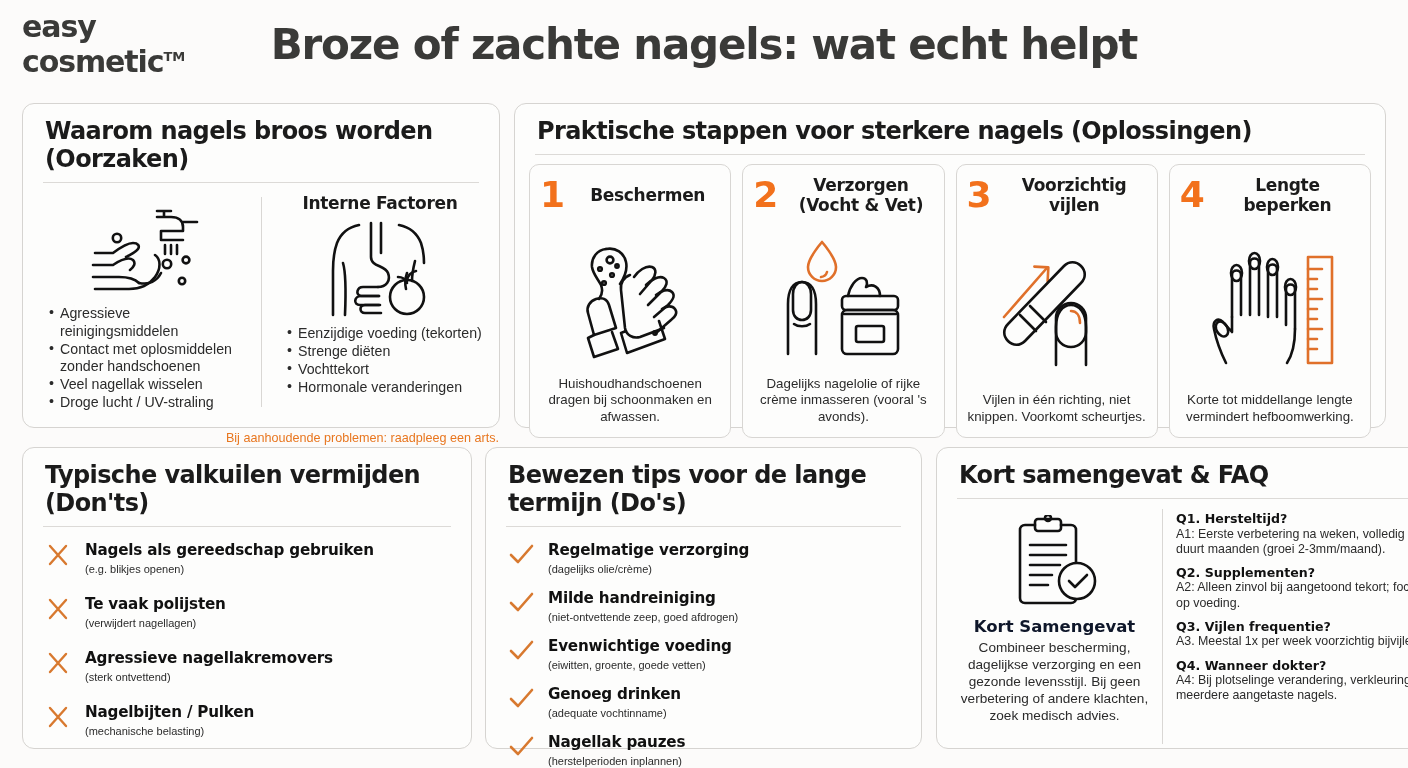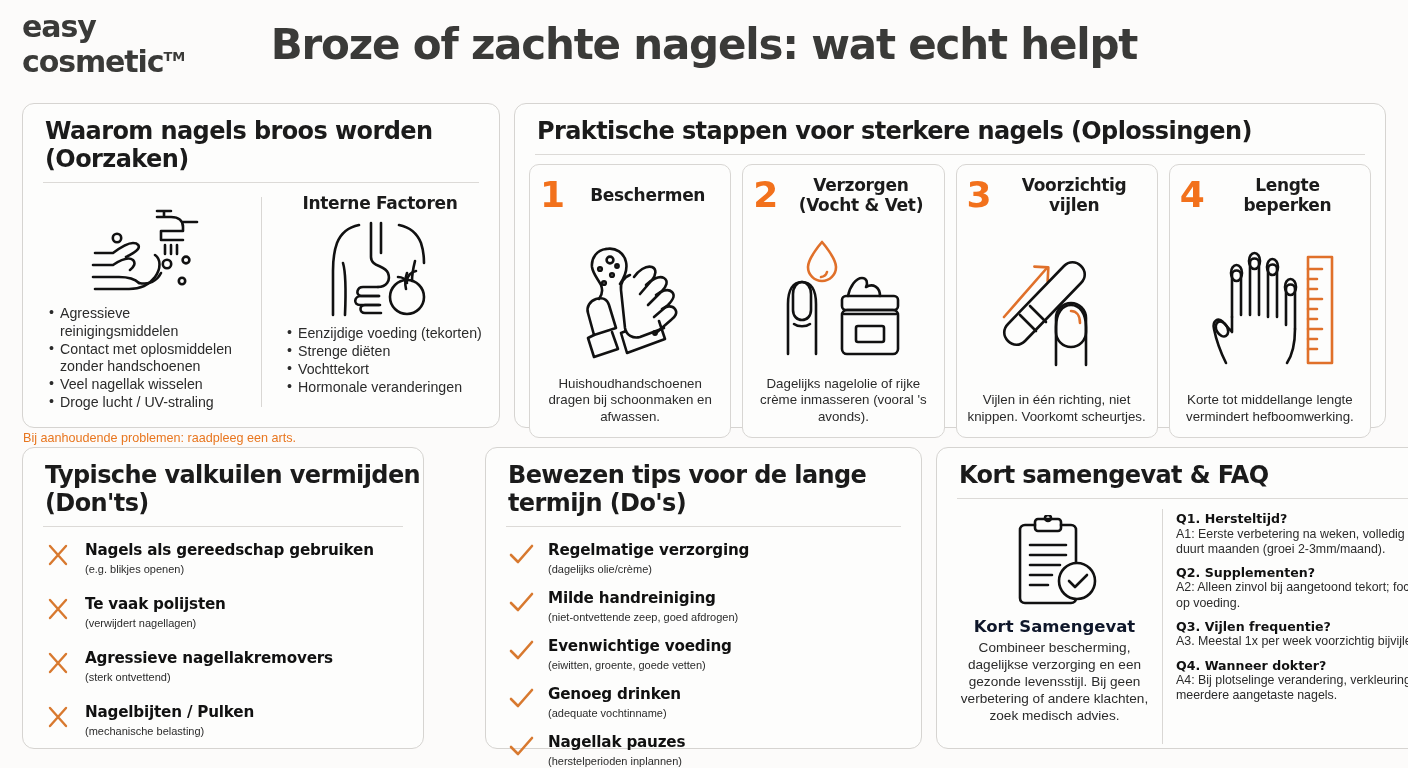--- a/index.html
+++ b/index.html
@@ -56,21 +56,21 @@
   .col-head {
     text-align: center;
     font-family: "DejaVu Sans", sans-serif;
     font-weight: 700; font-size: 17px; letter-spacing: -0.3px; color: #1b1b1b;
   }
   .col-icon { height: 108px; display: flex; align-items: center; justify-content: center; margin-top: 4px;}
   .bullets { list-style: none; font-size: 14.2px; line-height: 17.5px; padding-left: 16px; }
   .bullets li { position: relative; padding-left: 11px; margin-bottom: 0.5px; }
   .bullets li::before { content: "•"; position: absolute; left: 0; top: -1px; }
   .note {
-    text-align: left; color: #e8761f; font-size: 12.6px;
+    text-align: right; color: #e8761f; font-size: 12.6px;
     margin-top: 12px;
   }
 
   
   #solutions { left: 514px; top: 103px; width: 872px; height: 325px; }
   .steps { display: flex; gap: 11px; padding: 9px 14px 0 14px; }
   .step {
     flex: 1 1 0; background: #fdfdfc;
     border: 1px solid #d8d6d3; border-radius: 10px;
     height: 274px; position: relative;
@@ -86,21 +86,21 @@
     font-weight: 700; font-size: 17px; letter-spacing: -0.3px; color: #1b1b1b;
     line-height: 20px; flex: 1; text-align: center;
   }
   .step-icon { flex: 1; display: flex; align-items: center; justify-content: center; }
   .step-desc {
     font-size: 13.3px; line-height: 16.5px; text-align: center;
     padding: 0 10px 12px 10px; color: #2b2b2b;
   }
 
   
-  #donts  { left: 22px;  top: 447px; width: 402px; height: 302px; }
+  #donts  { left: 22px;  top: 447px; width: 450px; height: 302px; }
   #dos    { left: 485px; top: 447px; width: 437px; height: 302px; }
   #faq    { left: 936px; top: 447px; width: 540px; height: 302px; }
 
   .tiplist { list-style: none; padding: 14px 18px 0 22px; }
   .tip { display: flex; gap: 14px; align-items: flex-start; margin-bottom: 17px; }
   .tip .mark { flex: 0 0 26px; height: 26px; margin-top: 1px; }
   .tip-main {
     font-family: "DejaVu Sans", sans-serif;
     font-weight: 700; font-size: 15.2px; letter-spacing: -0.2px; color: #111;
     line-height: 18px;

